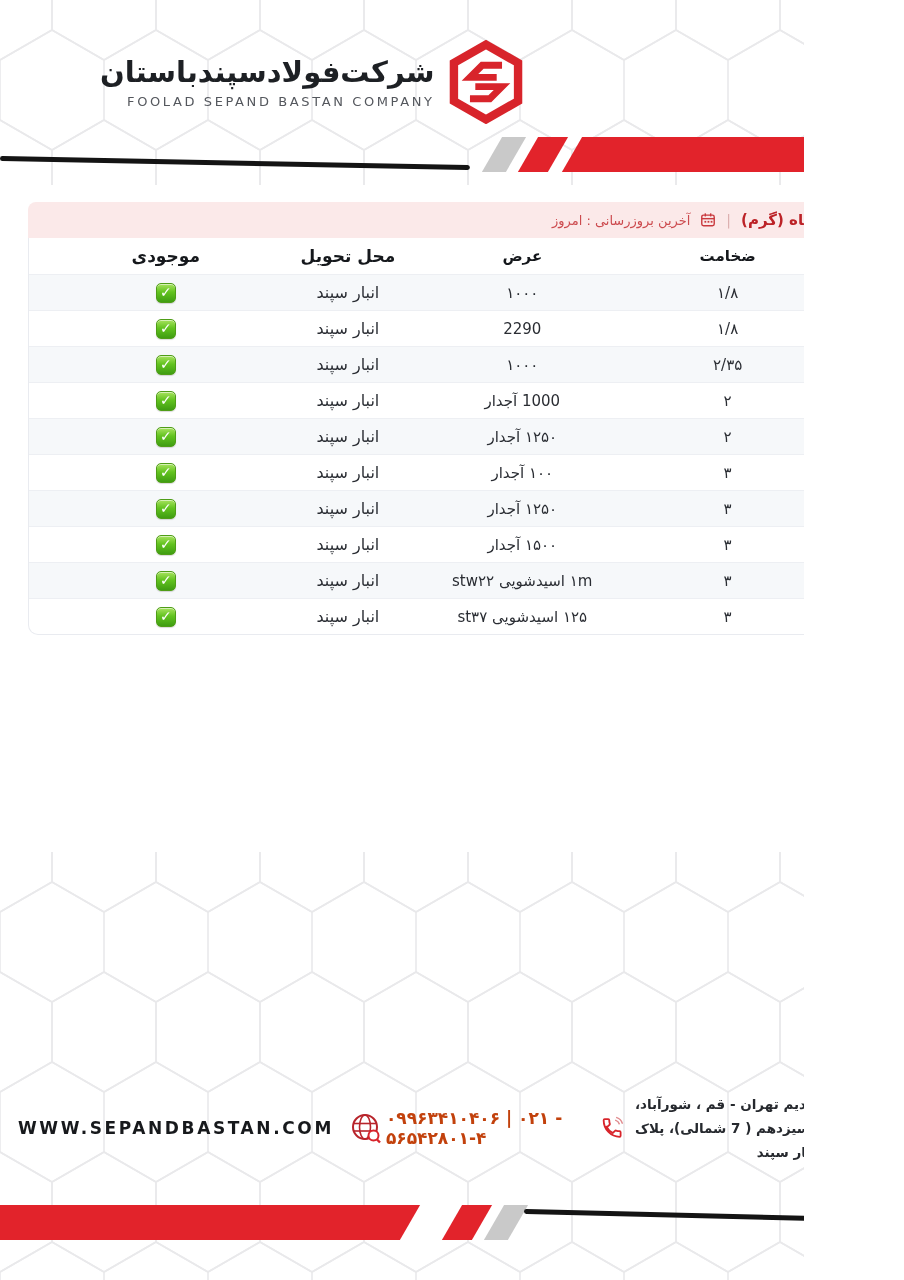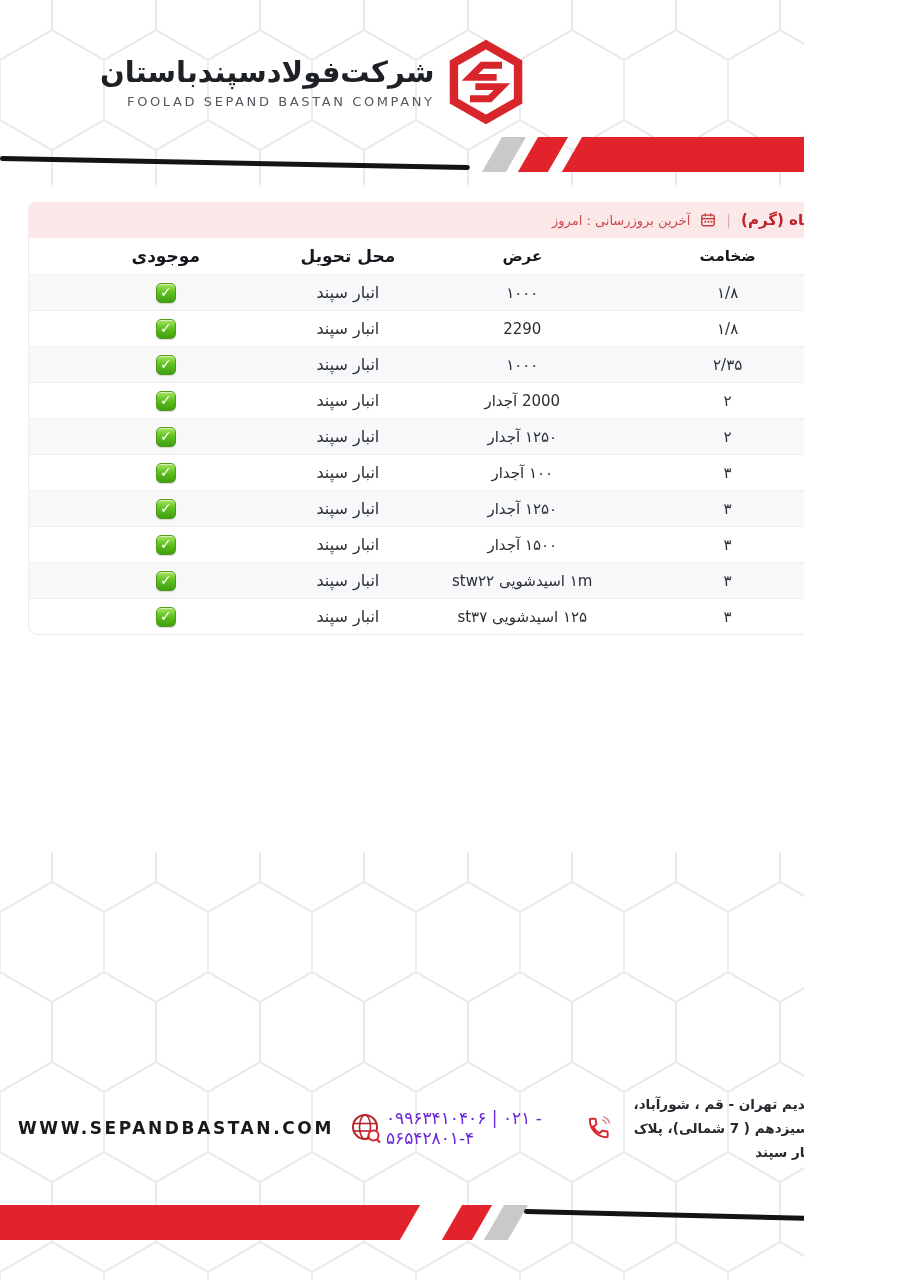--- a/index.html
+++ b/index.html
@@ -55,21 +55,21 @@
          color:#ffffff; display:flex; align-items:center; justify-content:center; }
   .chk .tick { font-size:14px; font-weight:700; line-height:1; transform:translateY(-1px); }
 
   
   .footer { position:absolute; top:1096px; left:0; width:904px; height:64px; z-index:2;
             display:flex; align-items:center; justify-content:space-between; padding:0 18px; }
   .f-group { display:flex; align-items:center; }
   .f-web { gap:12px; }
   .web-text { font-size:17px; font-weight:700; color:#17191c; letter-spacing:2.6px; }
   .f-phone { gap:12px; }
-  .phone-text { direction:ltr; font-size:17px; font-weight:400; color:#6d28d9; }
+  .phone-text { direction:ltr; font-size:17px; font-weight:700; color:#c2410c; }
   .f-addr { gap:10px; }
   .addr-text { direction:rtl; text-align:right; font-size:13.5px; font-weight:600; color:#26292e; line-height:1.8; }
 </style>
 </head>
 <body>
 
 <div class="page">
 
   <svg class="hex-svg" style="top:0;" width="904" height="185">
     <defs>
@@ -167,21 +167,21 @@
             <div class="cell c2">۱۰۰۰</div>
             <div class="cell c3">انبار سپند</div>
             <div class="cell c4">
               <span class="chk">
                 <span class="tick">✓</span>
               </span>
             </div>
           </div>
           <div class="trow">
             <div class="cell c1">۲</div>
-            <div class="cell c2">2000 آجدار</div>
+            <div class="cell c2">1000 آجدار</div>
             <div class="cell c3">انبار سپند</div>
             <div class="cell c4">
               <span class="chk">
                 <span class="tick">✓</span>
               </span>
             </div>
           </div>
           <div class="trow alt">
             <div class="cell c1">۲</div>
             <div class="cell c2">۱۲۵۰ آجدار</div>

